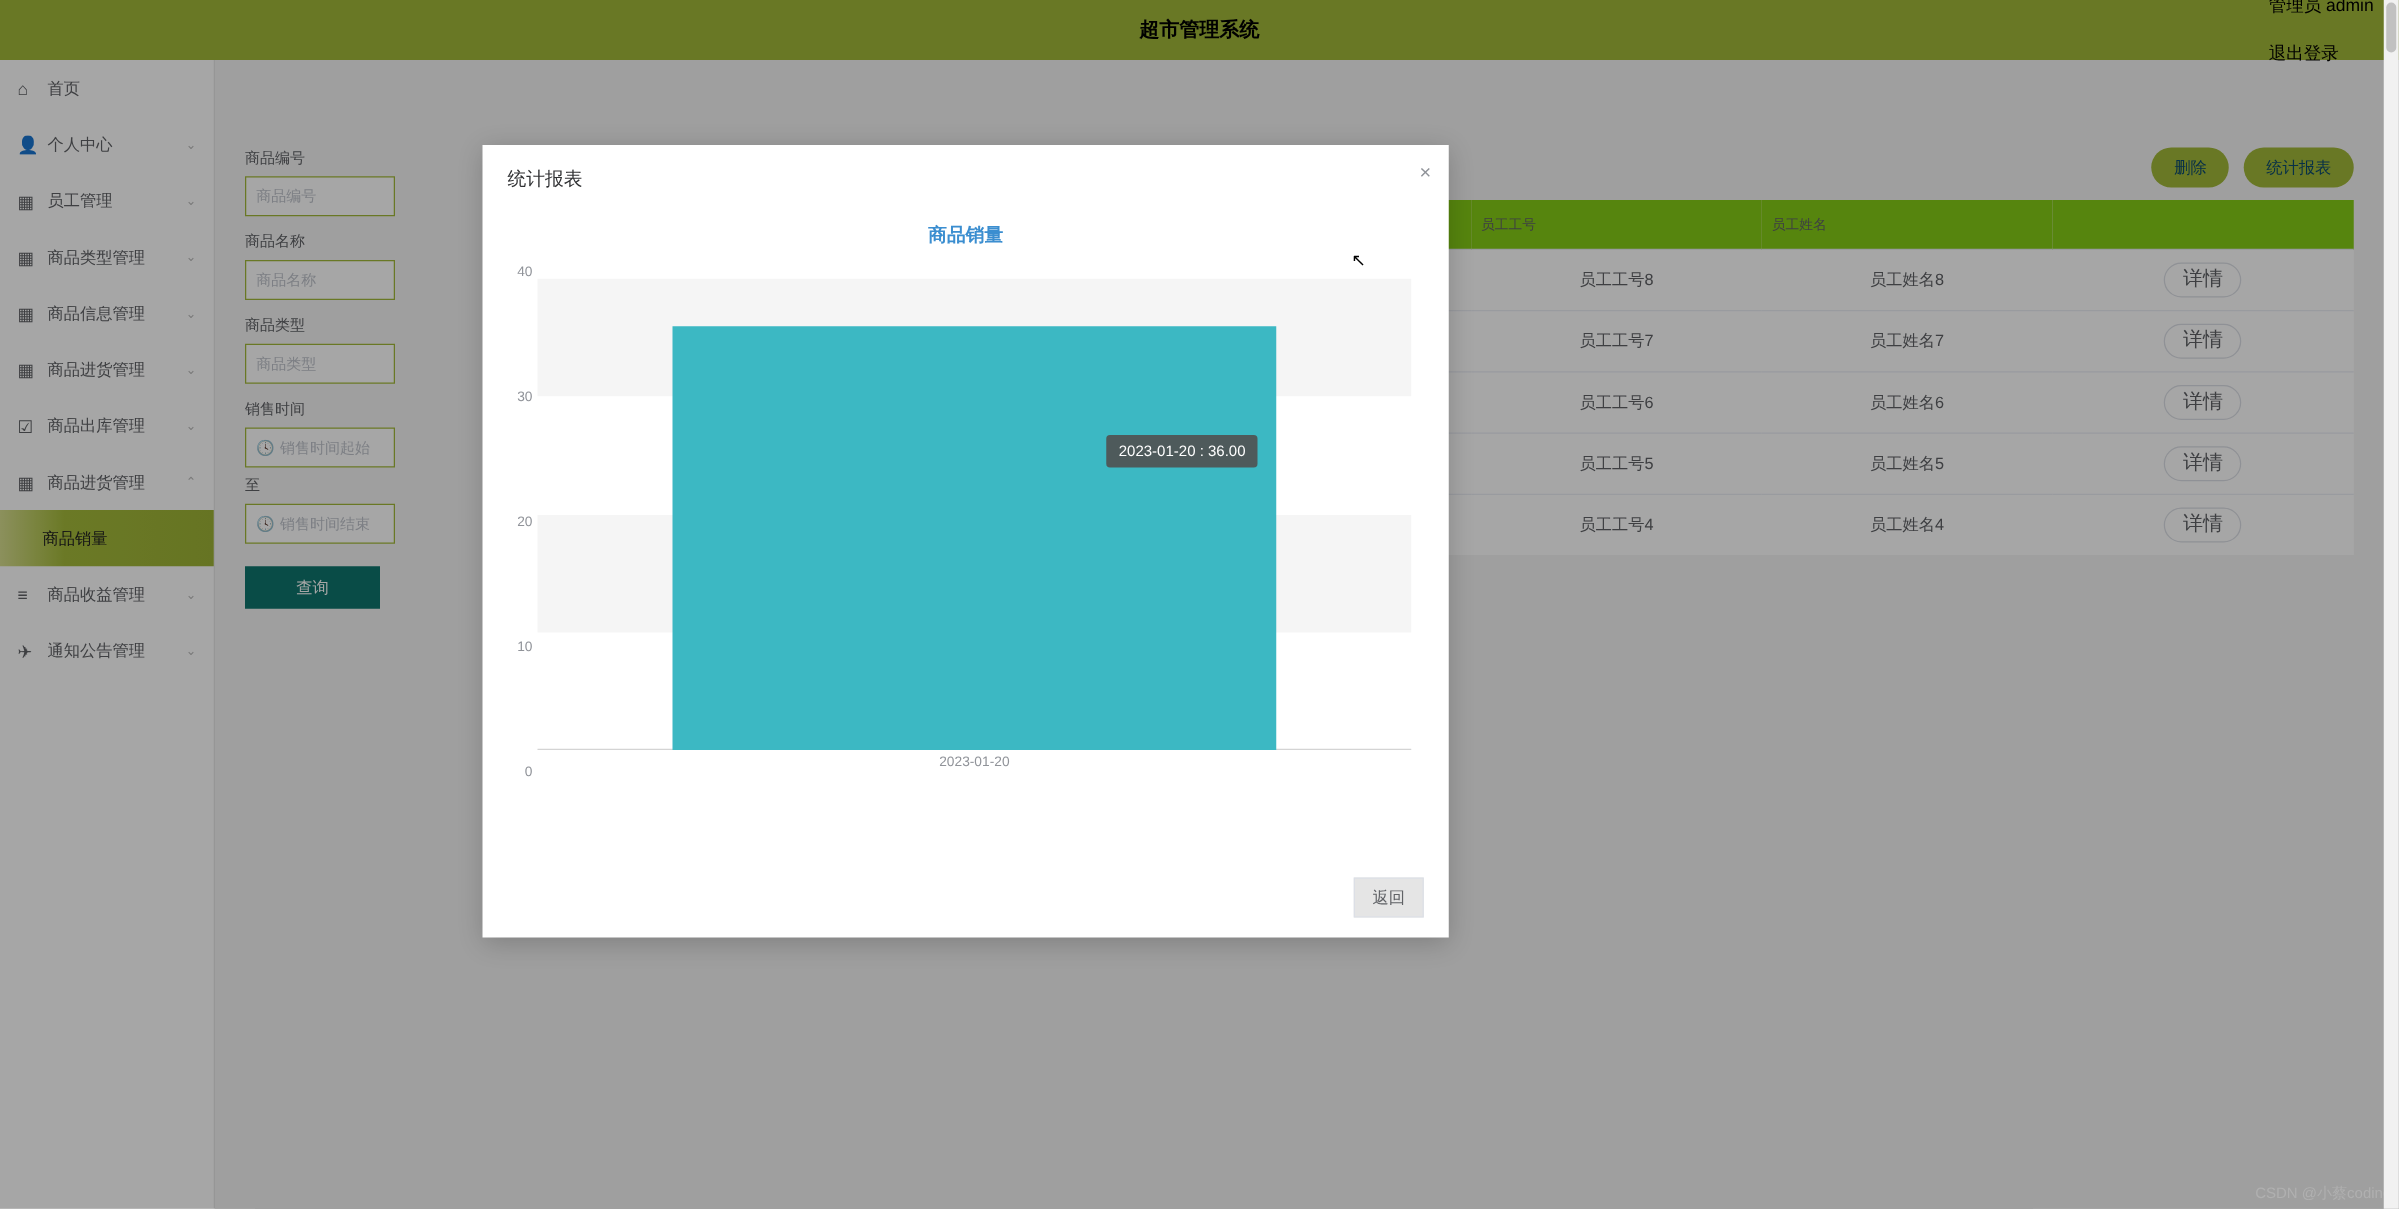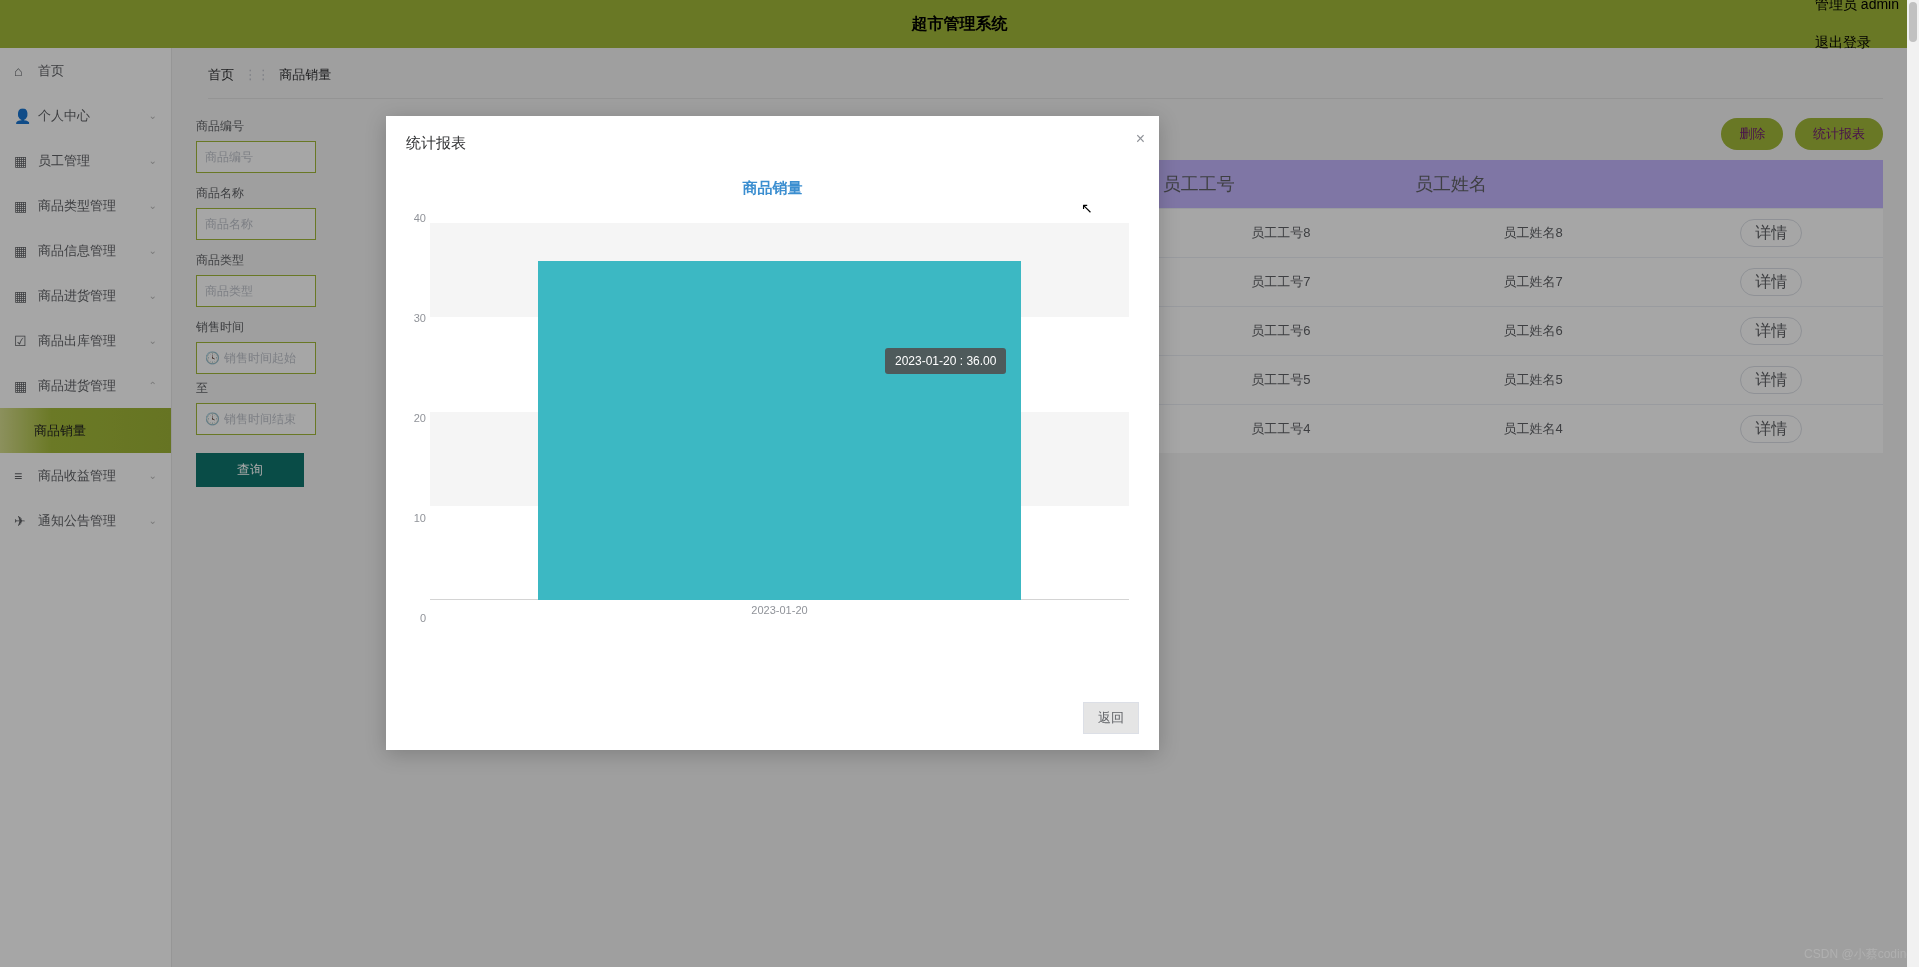--- a/index.html
+++ b/index.html
@@ -21,24 +21,24 @@
 .breadcrumb .sep { color: #c0c4cc; margin: 0 6px; }
 
 .filters { position: absolute; left: 24px; top: 70px; width: 130px; z-index: 0;}
 .flabel { font-size: 12px; color: #606266; margin-bottom: 6px; margin-top: 12px; }
 .finput { width: 120px; height: 32px; border: 1px solid #a2b839; background: #fff; padding: 0 8px; font-size: 12px; color: #606266; display:flex; align-items:center; }
 .finput.ph { color: #c0c4cc; }
 .fbtn { margin-top: 18px; width: 108px; height: 34px; background: #0f766e; color: #fff; text-align:center; line-height:34px; border:none; }
 
 .content-right { position: absolute; right: 36px; top: 70px; left: 390px; }
 .actions { text-align: right; margin-bottom: 10px; }
-.btn-pill { display:inline-block; height:32px; line-height:32px; padding: 0 18px; border-radius:16px; background:#a2b839; color:#701a75; font-size:13px; margin-left:8px; }
+.btn-pill { display:inline-block; height:32px; line-height:32px; padding: 0 18px; border-radius:16px; background:#a2b839; color:#0c4a6e; font-size:13px; margin-left:8px; }
 
 table { width:100%; border-collapse: collapse; font-size: 13px; color:#606266; background:#fff;}
-th { background:#c4b5fd; color:#606266; font-weight:normal; text-align:left; padding: 12px 8px; font-size:18px; }
+th { background:#84cc16; color:#606266; font-weight:normal; text-align:left; padding: 12px 8px; font-size:11px; }
 td { padding: 10px 8px; border-top: 1px solid #ebeef5; text-align:center; font-size:13px;}
 .btn-detail { display:inline-block; height:28px; line-height:26px; padding:0 14px; border:1px solid #dcdfe6; border-radius:14px; color:#606266; font-size:16px; background:#fff;}
 
 
 .overlay { position: absolute; inset: 0; background: rgba(0,0,0,0.35); z-index: 100; }
 .modal { position: absolute; left: 386px; top: 116px; width: 773px; height: 634px; background: #fff; z-index: 101; box-shadow: 0 4px 20px rgba(0,0,0,.2); }
 .modal-header { padding: 18px 20px; font-size: 15px; color: #303133; }
 .modal-close { position:absolute; right:14px; top:14px; color:#909399; font-size:16px; cursor:pointer; }
 .chart-title { text-align:center; color:#3b8ed0; font-weight:bold; font-size:15px; margin-top: 8px; }
 
@@ -120,25 +120,20 @@
       <span class="chev">⌄</span>
     </div>
   <div class="sidebar-item">
       <span class="mi">✈</span>
       <span>通知公告管理</span>
       <span class="chev">⌄</span>
     </div>
 </div>
 
 <div class="main">
-  <div class="breadcrumb">
-    <span>首页</span>
-    <span class="sep">⋮⋮</span>
-    <span>商品销量</span>
-  </div>
 
   <div class="filters">
     <div class="flabel" style="margin-top:0;">商品编号</div>
     <div class="finput ph">商品编号</div>
     <div class="flabel">商品名称</div>
     <div class="finput ph">商品名称</div>
     <div class="flabel">商品类型</div>
     <div class="finput ph">商品类型</div>
     <div class="flabel">销售时间</div>
     <div class="finput ph">

